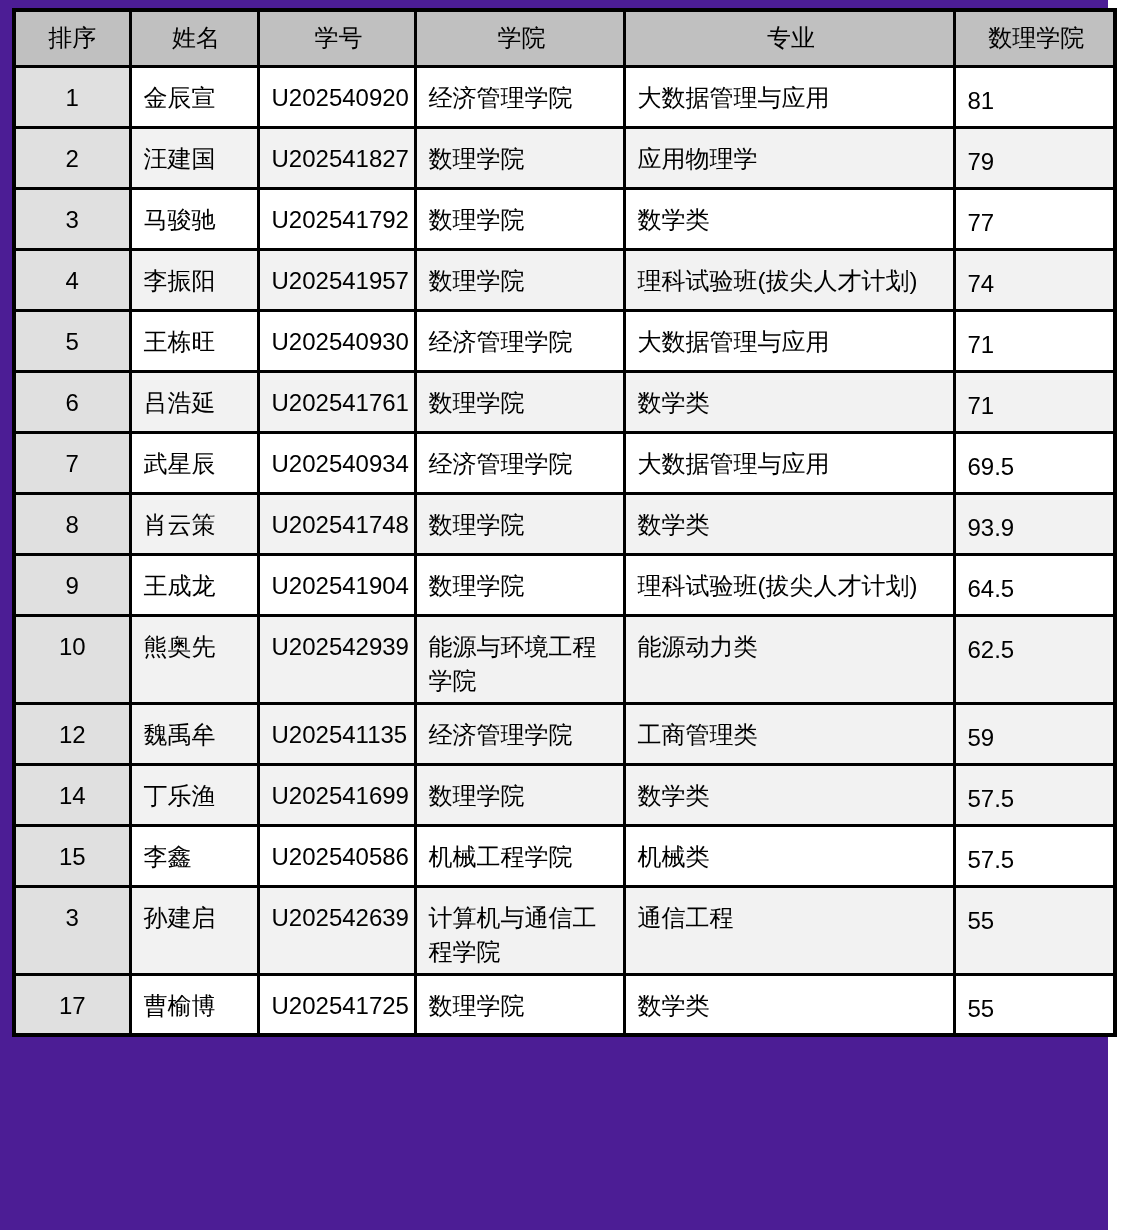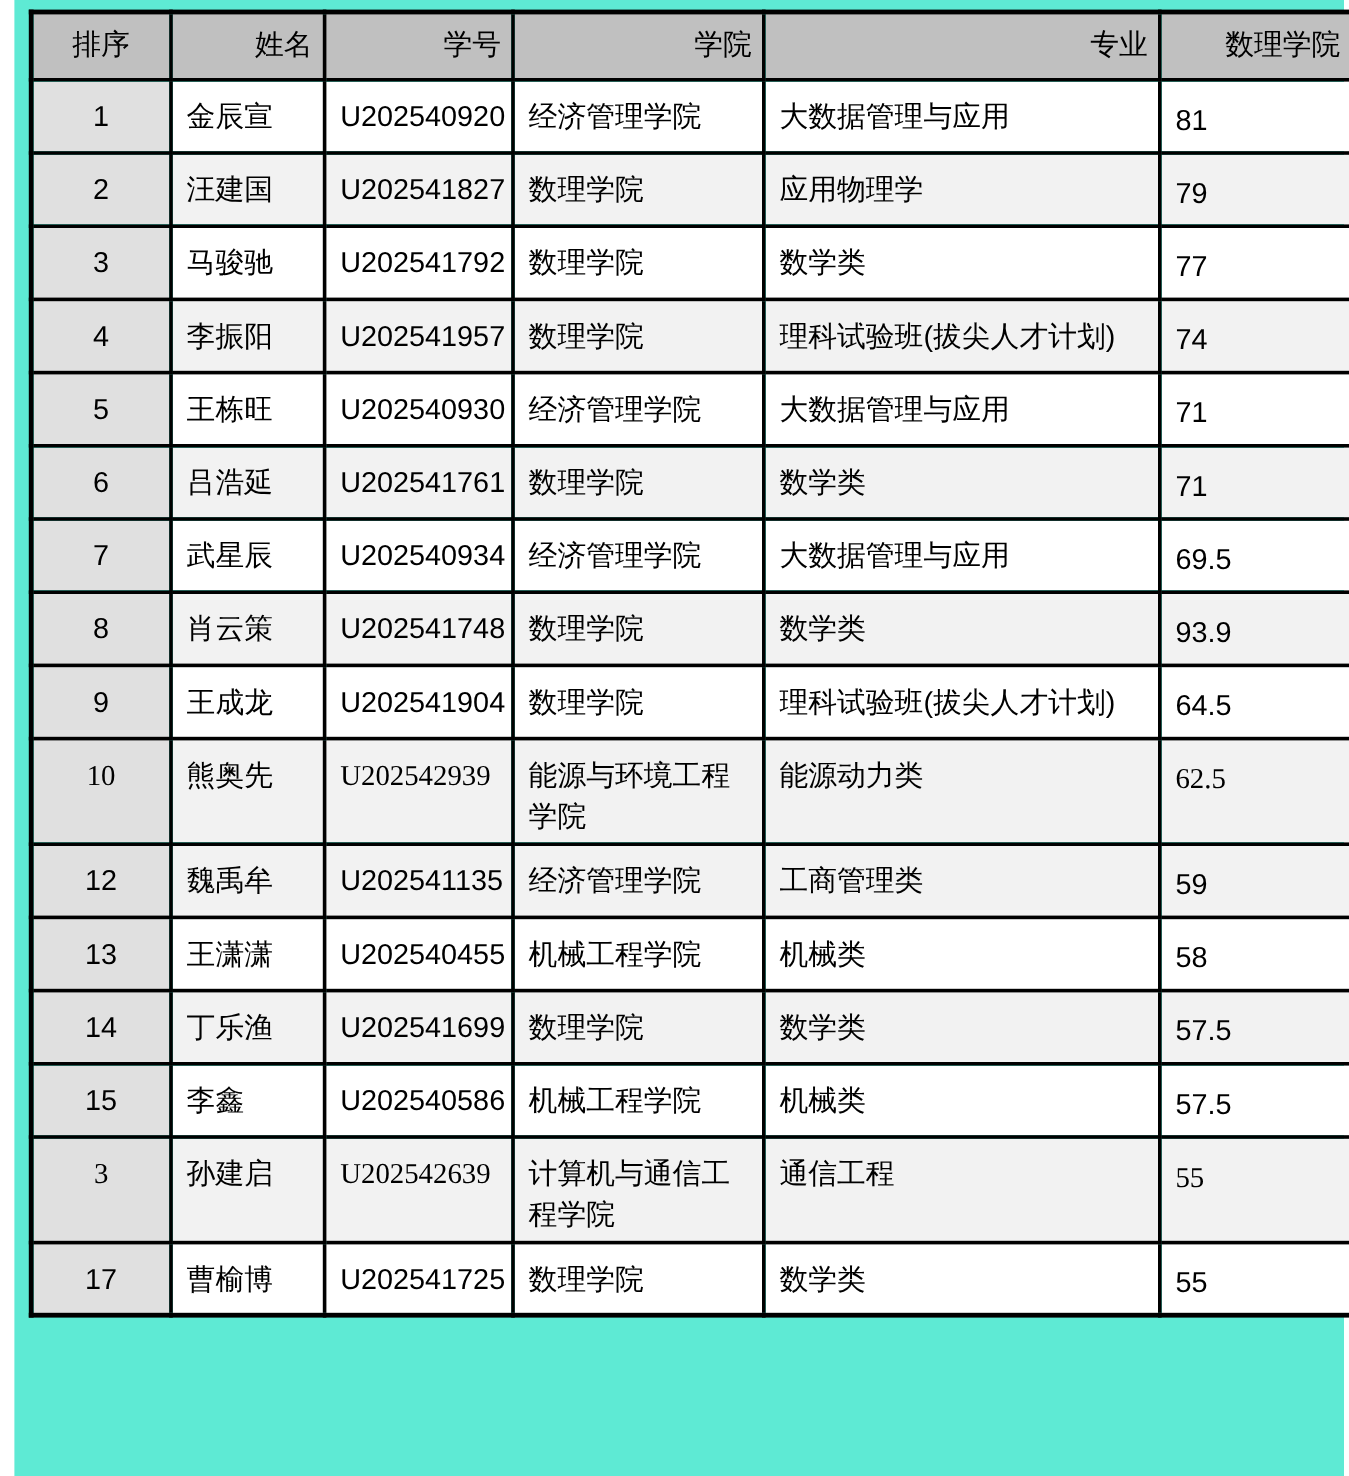--- a/index.html
+++ b/index.html
@@ -14,25 +14,25 @@
     margin: 0;
     padding: 0;
     background: #ffffff;
     width: 1124px;
     height: 1230px;
     font-family: "Liberation Sans", "DejaVu Sans", sans-serif;
     color: var(--text-c);
   }
   .sheet {
     position: absolute;
-    left: 12px;
+    left: 0;
     top: 0;
     width: 1108px;
     height: 1230px;
-    background: #5eead4;
+    background: #4c1d95;
   }
   table.rank-table {
     border-collapse: collapse;
     table-layout: fixed;
     position: absolute;
     left: 12px;
     top: 8px;
     width: 1101px;
     border: 4px solid var(--border-c);
   }
@@ -46,30 +46,30 @@
   th, td {
     border: 3px solid var(--border-c);
     font-size: 24px;
     line-height: 34px;
     overflow: hidden;
   }
   thead tr { height: 56px; }
   th {
     background: var(--header-bg);
     font-weight: normal;
-    text-align: right;
+    text-align: center;
     vertical-align: middle;
     padding: 0 8px 0 12px;
   }
   th.col-rank {
     text-align: center;
     padding: 0;
   }
   tbody tr { height: 61px; }
-  tbody tr.tall { height: 88px; font-family: Liberation Serif, serif; }
+  tbody tr.tall { height: 88px; }
   td {
     vertical-align: top;
     background: var(--odd-bg);
     padding: 13px 8px 0 12px;
   }
   td.col-rank {
     background: var(--rank-bg);
     text-align: center;
     padding-left: 0;
     padding-right: 0;
@@ -183,28 +183,20 @@
           <td class="col-score">62.5</td>
         </tr>
         <tr class="even">
           <td class="col-rank">12</td>
           <td class="col-name">魏禹牟</td>
           <td class="col-student_id">U202541135</td>
           <td class="col-college">经济管理学院</td>
           <td class="col-major">工商管理类</td>
           <td class="col-score">59</td>
         </tr>
-        <tr class="odd">
-          <td class="col-rank">13</td>
-          <td class="col-name">王潇潇</td>
-          <td class="col-student_id">U202540455</td>
-          <td class="col-college">机械工程学院</td>
-          <td class="col-major">机械类</td>
-          <td class="col-score">58</td>
-        </tr>
         <tr class="even">
           <td class="col-rank">14</td>
           <td class="col-name">丁乐渔</td>
           <td class="col-student_id">U202541699</td>
           <td class="col-college">数理学院</td>
           <td class="col-major">数学类</td>
           <td class="col-score">57.5</td>
         </tr>
         <tr class="odd">
           <td class="col-rank">15</td>

